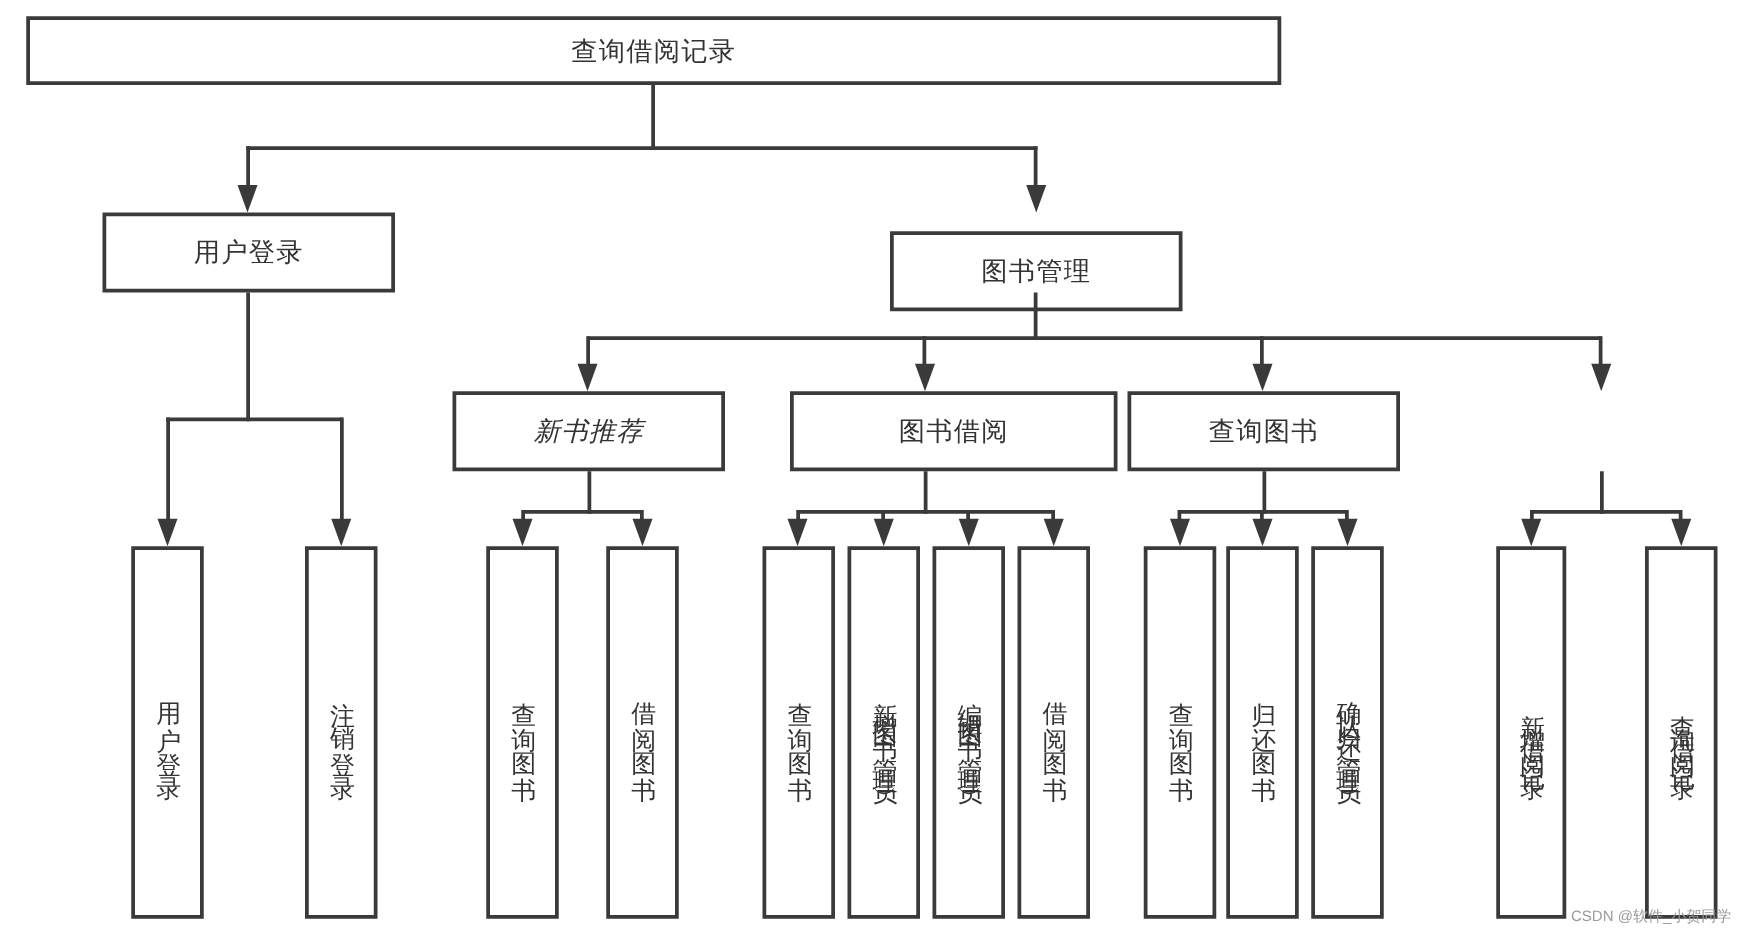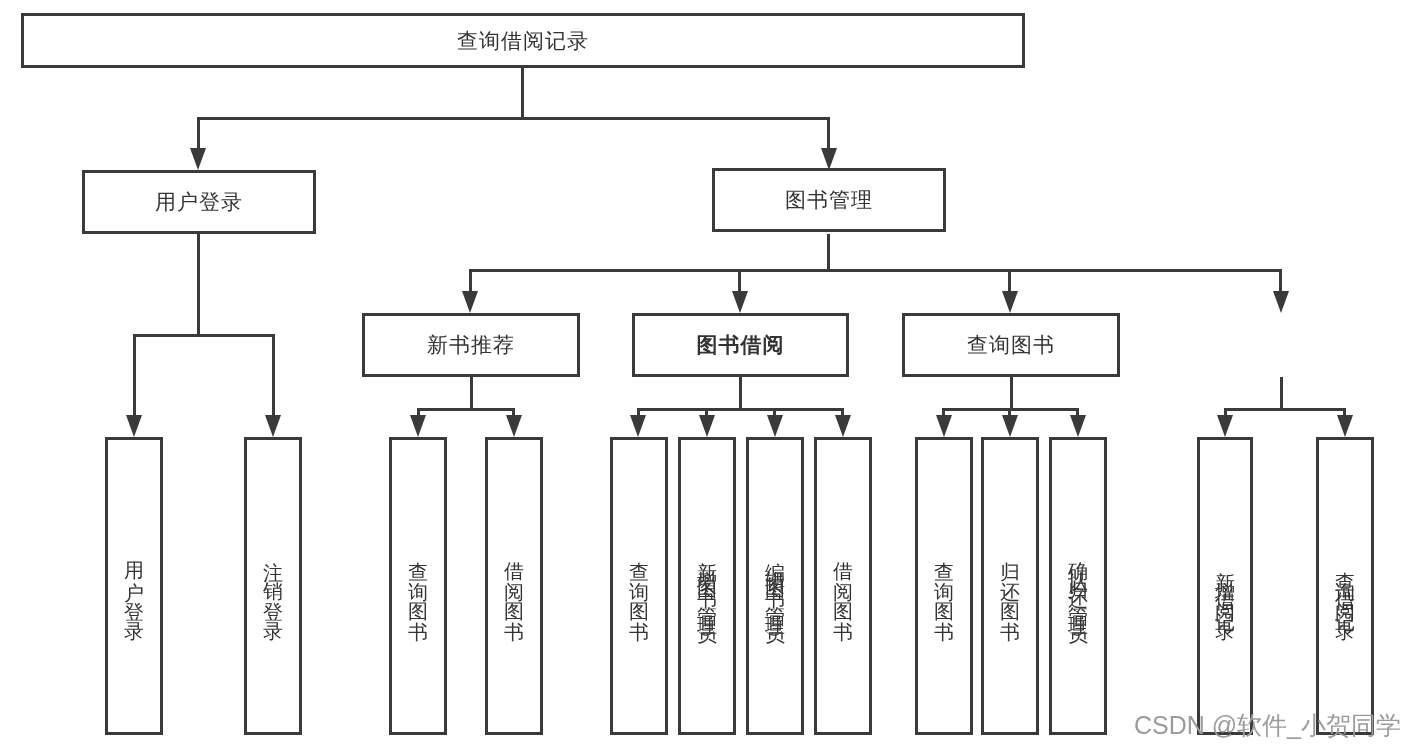--- a/index.html
+++ b/index.html
@@ -44,22 +44,22 @@
   .vl{position:absolute;width:3px;background:var(--line);}
   .hl{position:absolute;height:3px;background:var(--line);}
   .arrow{
     position:absolute;width:0;height:0;
     border-left:8px solid transparent;
     border-right:8px solid transparent;
     border-top:22px solid var(--line);
   }
   .watermark{
     position:absolute;
-    right:4px;bottom:5px;
-    font-size:25px;color:var(--wm);
+    right:20px;bottom:5px;
+    font-size:12px;color:var(--wm);
     white-space:nowrap;
   }
 </style>
 </head>
 <body>
 
 <div class="canvas">
 
   <div class="hbox" style="left:21px;top:13px;width:1004px;height:55px;">
     <span>查询借阅记录</span>
@@ -68,21 +68,21 @@
   <div class="vl" style="left:521px;top:68px;height:52px;"></div>
   <div class="hl" style="left:197px;top:117px;width:633px;"></div>
   <div class="vl" style="left:197px;top:117px;height:34px;"></div>
   <div class="arrow" style="left:190px;top:148px;"></div>
   <div class="vl" style="left:827px;top:117px;height:34px;"></div>
   <div class="arrow" style="left:821px;top:148px;"></div>
 
   <div class="hbox" style="left:82px;top:170px;width:234px;height:64px;">
     <span>用户登录</span>
   </div>
-  <div class="hbox" style="left:712px;top:168px;width:234px;height:64px;font-family:Liberation Serif, serif;">
+  <div class="hbox" style="left:712px;top:185px;width:234px;height:64px;font-family:Liberation Serif, serif;">
     <span>图书管理</span>
   </div>
 
   <div class="vl" style="left:197px;top:234px;height:103px;"></div>
   <div class="hl" style="left:133px;top:334px;width:141px;"></div>
   <div class="vl" style="left:133px;top:334px;height:83px;"></div>
   <div class="arrow" style="left:126px;top:415px;"></div>
   <div class="vl" style="left:272px;top:334px;height:83px;"></div>
   <div class="arrow" style="left:265px;top:415px;"></div>
 
@@ -90,24 +90,24 @@
   <div class="hl" style="left:470px;top:269px;width:811px;"></div>
   <div class="vl" style="left:469px;top:269px;height:24px;"></div>
   <div class="arrow" style="left:462px;top:291px;"></div>
   <div class="vl" style="left:738px;top:269px;height:24px;"></div>
   <div class="arrow" style="left:732px;top:291px;"></div>
   <div class="vl" style="left:1008px;top:269px;height:24px;"></div>
   <div class="arrow" style="left:1002px;top:291px;"></div>
   <div class="vl" style="left:1279px;top:269px;height:24px;"></div>
   <div class="arrow" style="left:1273px;top:291px;"></div>
 
-  <div class="hbox" style="left:362px;top:313px;width:218px;height:64px;">
+  <div class="hbox" style="left:362px;top:313px;width:218px;height:64px;font-style:italic;">
     <span>新书推荐</span>
   </div>
-  <div class="hbox" style="left:632px;top:313px;width:217px;height:64px;font-weight:bold;">
+  <div class="hbox" style="left:632px;top:313px;width:262px;height:64px;">
     <span>图书借阅</span>
   </div>
   <div class="hbox" style="left:902px;top:313px;width:218px;height:64px;">
     <span>查询图书</span>
   </div>
 
   <div class="vl" style="left:470px;top:377px;height:34px;"></div>
   <div class="hl" style="left:418px;top:408px;width:96px;"></div>
   <div class="vl" style="left:417px;top:408px;height:9px;"></div>
   <div class="arrow" style="left:410px;top:415px;"></div>

